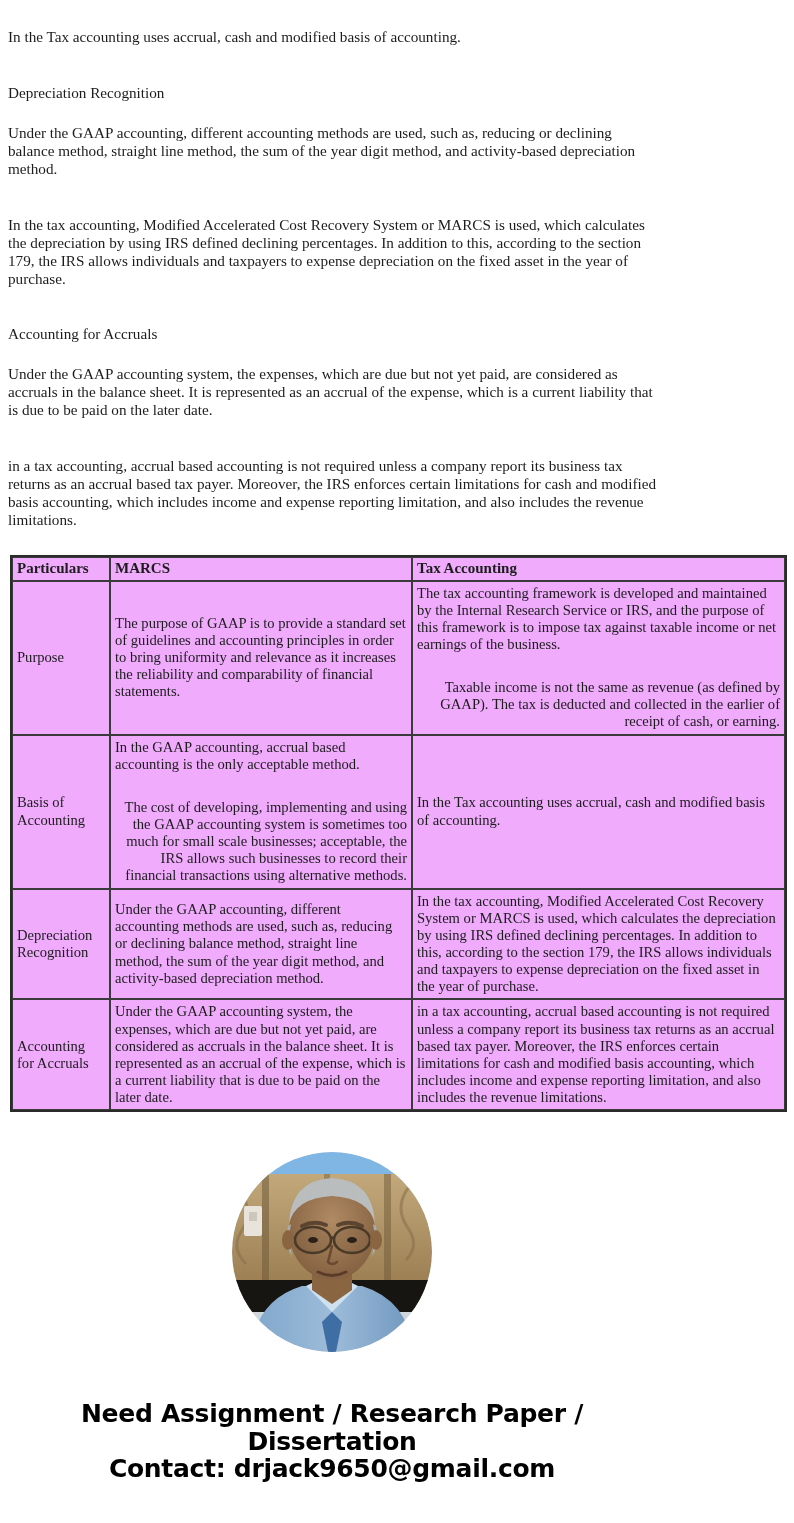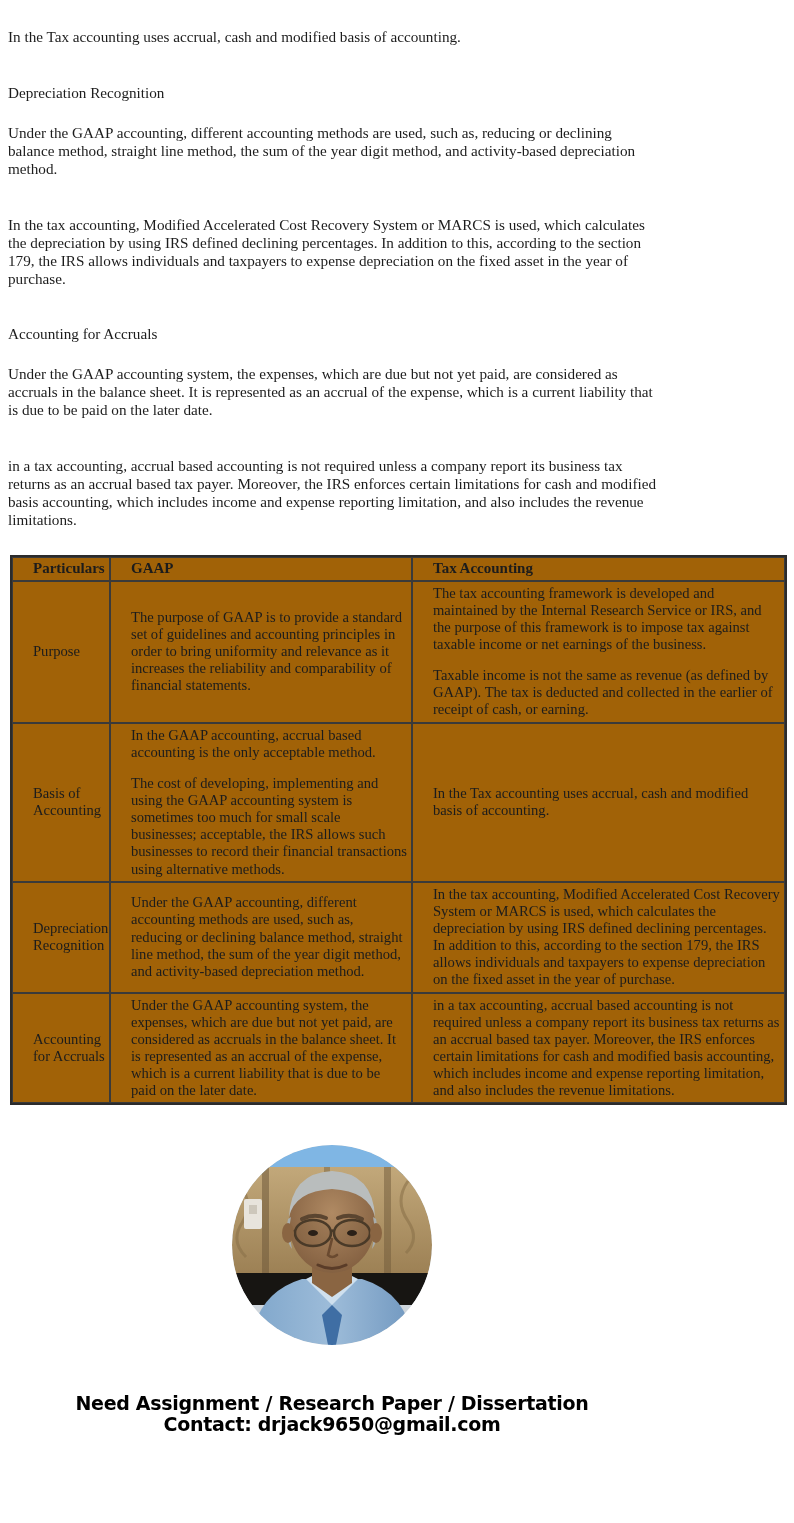--- a/index.html
+++ b/index.html
@@ -47,42 +47,42 @@
     border-collapse: separate;
     border-spacing: 0;
     width: 777px;
     margin: 0 0 0 2px;
     border: 2px solid #2b2b2b;
     table-layout: fixed;
     background: #fff;
   }
   table.cmp td, table.cmp th {
     border: 1px solid #3a3a3a;
-    padding: 3px 4px 3px 20px;
+    padding: 3px 4px 3px 4px;
     font-size: 14.6px;
     line-height: 1.175;
     vertical-align: middle;
     text-align: left;
     font-weight: normal;
     color: #1c1c1c;
-    background: #a16207;
+    background: #f0abfc;
   }
   table.cmp thead th {
     font-weight: bold;
     vertical-align: top;
     padding-top: 2px;
     padding-bottom: 2px;
     font-size: 15px;
   }
   .col-particulars { width: 98px; }
   .col-gaap { width: 302px; }
   .col-tax { width: 373px; }
 
   .cell-p { margin: 0; }
-  .cell-p + .cell-p { margin-top: 14px; }
+  .cell-p + .cell-p { margin-top: 26px; text-align: right; }
 
   
   .portrait-block {
     padding-top: 40px;
     text-align: center;
   }
   .portrait {
     width: 200px;
     height: 200px;
     border-radius: 50%;
@@ -95,21 +95,21 @@
   .portrait svg { display: block; }
 
   
   .footer {
     padding-top: 48px;
     padding-bottom: 26px;
     text-align: center;
     font-family: "DejaVu Sans", "Liberation Sans", sans-serif;
     font-weight: bold;
     color: #000;
-    font-size: 19px;
+    font-size: 25px;
     line-height: 1.1;
     letter-spacing: -0.3px;
   }
   .footer .l1, .footer .l2, .footer .l3 { display: block; }
 </style>
 </head>
 <body>
 
 <div class="page">
 
@@ -132,21 +132,21 @@
   <div class="table-wrap">
     <table class="cmp">
       <colgroup>
         <col class="col-particulars">
         <col class="col-gaap">
         <col class="col-tax">
       </colgroup>
       <thead>
         <tr>
           <th>Particulars</th>
-          <th>GAAP</th>
+          <th>MARCS</th>
           <th>Tax Accounting</th>
         </tr>
       </thead>
       <tbody>
         <tr>
           <td>Purpose</td>
           <td>
             <p class="cell-p">The purpose of GAAP is to provide a standard set of guidelines and accounting principles in order to bring uniformity and relevance as it increases the reliability and comparability of financial statements.</p>
           </td>
           <td>

